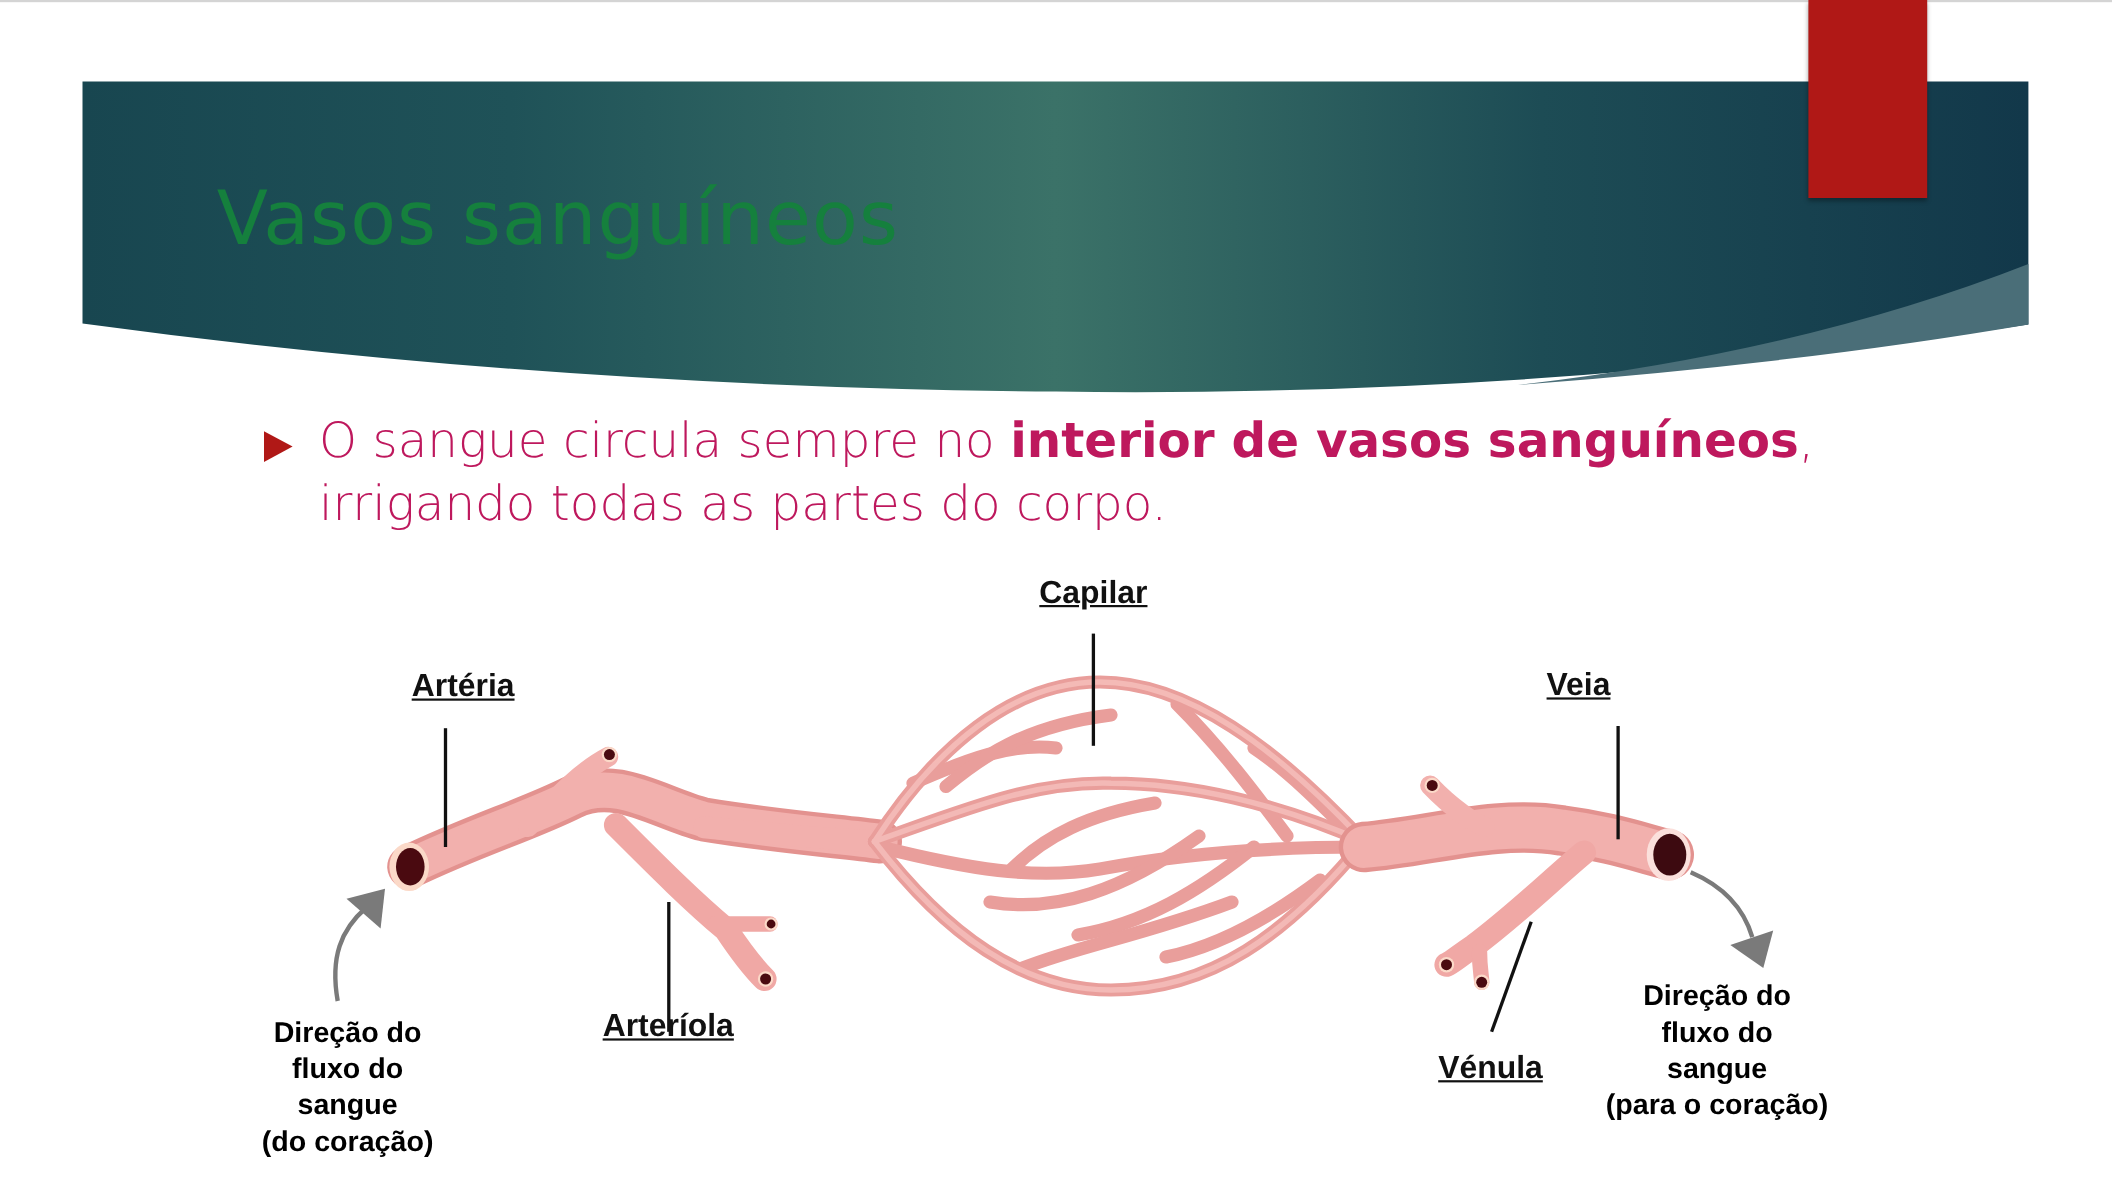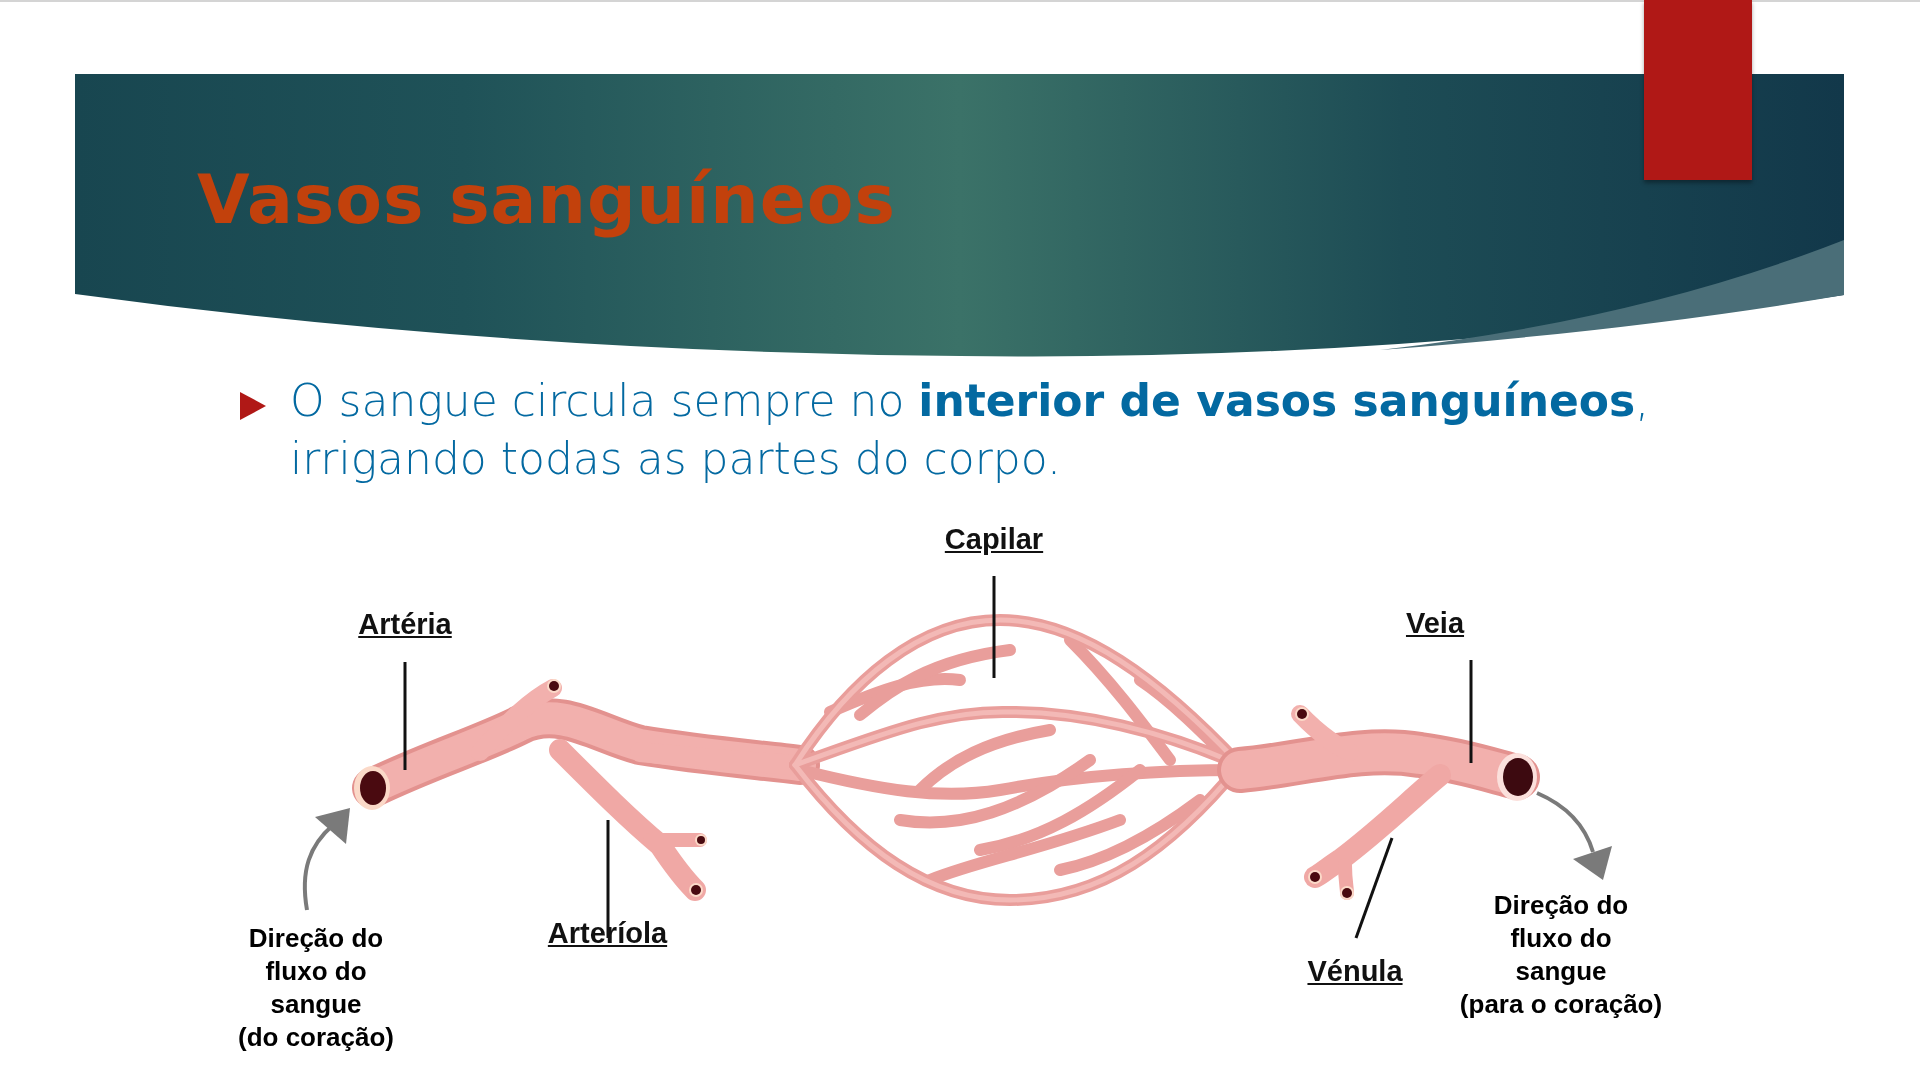--- a/index.html
+++ b/index.html
@@ -1,23 +1,23 @@
 <!DOCTYPE html>
 <html><head>
 <meta charset="utf-8">
 <style>
   html, body { margin:0; padding:0; }
   body { width:1920px; height:1080px; background:#ffffff; position:relative; overflow:hidden; font-family:"DejaVu Sans", sans-serif; }
   .topline { position:absolute; left:0; top:0; width:1920px; height:2px; background:#d4d4d4; }
   .banner { position:absolute; left:0; top:0; width:1920px; height:380px; }
   .red-tab { position:absolute; left:1644px; top:0; width:108px; height:180px; background:#b01816; box-shadow:0 3px 4px rgba(0,0,0,0.35); }
-  .title { position:absolute; left:197px; top:160px; font-family:"DejaVu Sans", sans-serif; font-weight:700; font-size:68px; color:#c2410c; letter-spacing:1px; white-space:nowrap; }
+  .title { position:absolute; left:197px; top:160px; font-family:"DejaVu Sans", sans-serif; font-weight:400; font-size:68px; color:#15803d; letter-spacing:1px; white-space:nowrap; }
   .bullet-row { position:absolute; left:240px; top:372px; width:1500px; }
   .bullet-icon { position:absolute; left:0; top:20px; width:0; height:0; border-top:14px solid transparent; border-bottom:14px solid transparent; border-left:26px solid #b01816; }
-  .bullet-text { position:absolute; left:50px; top:0; font-family:"DejaVu Sans", sans-serif; font-weight:300; font-size:44px; line-height:58px; color:#0369a1; width:1420px; }
+  .bullet-text { position:absolute; left:50px; top:0; font-family:"DejaVu Sans", sans-serif; font-weight:300; font-size:44px; line-height:58px; color:#be185d; width:1420px; }
   .bullet-text b { font-weight:700; }
   .diagram { position:absolute; left:0; top:0; width:1920px; height:1080px; }
   .lbl { position:absolute; font-family:"Liberation Sans", sans-serif; font-weight:700; font-size:29px; color:#111; text-align:center; white-space:nowrap;text-decoration:underline; }
   .flow { position:absolute; font-family:"Liberation Sans", sans-serif; font-size:26px; line-height:33px; color:#000000; text-align:center; white-space:nowrap; }
   .flow .b { font-weight:700; display:block; }
   .flow .n { font-weight:700; display:block; }
 </style>
 </head>
 <body>
 
@@ -121,21 +121,21 @@
     <path d="M307 910 C300 870 310 845 333 825"></path>
   </g>
   <polygon points="315,817 350,808 346,844" fill="#7a7a7a"></polygon>
   <g fill="none" stroke="#7a7a7a" stroke-width="4">
     <path d="M1537 793 C1565 805 1585 825 1593 852"></path>
   </g>
   <polygon points="1573,859 1612,846 1603,880" fill="#7a7a7a"></polygon>
 </svg>
 
 <div class="lbl" style="left:944px; top:523px; width:100px;">Capilar</div>
-<div class="lbl" style="left:340px; top:608px; width:130px;">Artéria</div>
+<div class="lbl" style="left:356px; top:608px; width:130px;">Artéria</div>
 <div class="lbl" style="left:1390px; top:607px; width:90px;">Veia</div>
 <div class="lbl" style="left:530px; top:917px; width:155px;">Arteríola</div>
 <div class="lbl" style="left:1280px; top:955px; width:150px;">Vénula</div>
 
 <div class="flow" style="left:216px; top:922px; width:200px;">
   <span class="b">Direção do</span>
   <span class="b">fluxo do</span>
   <span class="b">sangue</span>
   <span class="n">(do coração)</span>
 </div>

